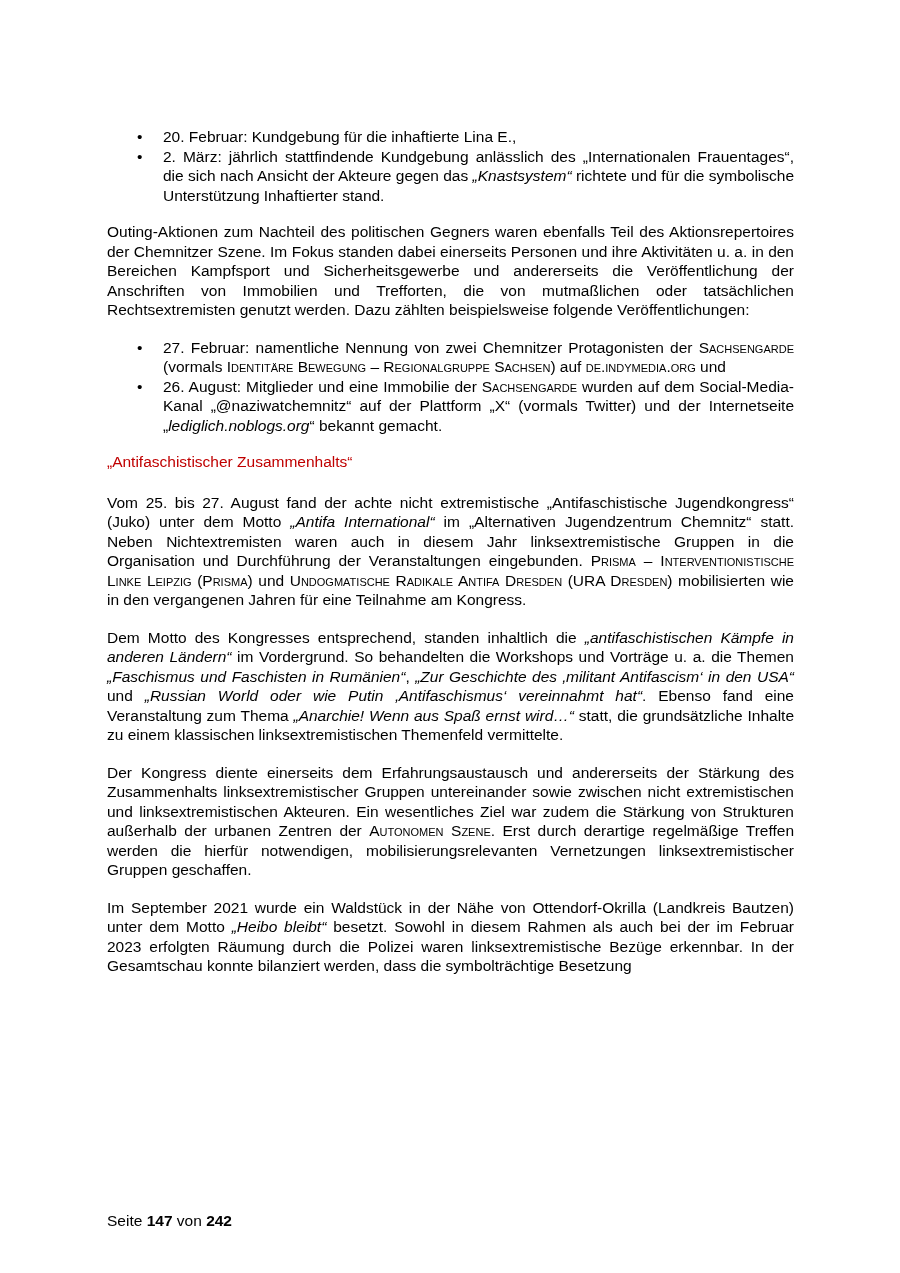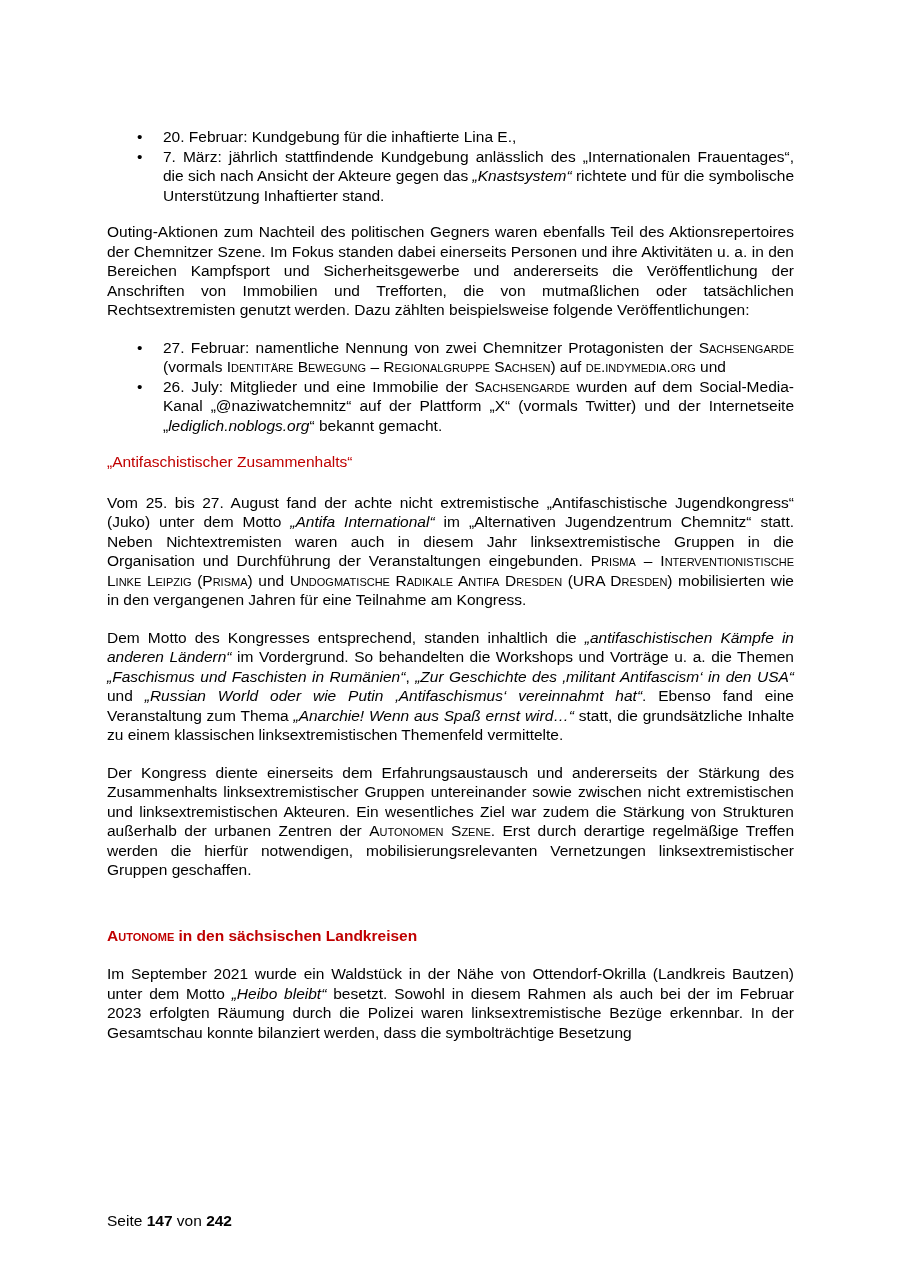--- a/index.html
+++ b/index.html
@@ -70,46 +70,45 @@
 <div class="page">
   <main class="content">
 
     <ul class="bullet-list">
       <li>
         <span class="bullet">•</span>
         <div class="li-text"><span>20. Februar: Kundgebung für die inhaftierte Lina E.,</span></div>
       </li>
       <li>
         <span class="bullet">•</span>
-        <div class="li-text"><span>7. März: jährlich stattfindende Kundgebung anlässlich des „Internationalen Frauentages“, die sich nach Ansicht der Akteure gegen das </span><span class="run-i">„Knastsystem“</span><span> richtete und für die symbolische Unterstützung Inhaftierter stand.</span></div>
+        <div class="li-text"><span>2. März: jährlich stattfindende Kundgebung anlässlich des „Internationalen Frauentages“, die sich nach Ansicht der Akteure gegen das </span><span class="run-i">„Knastsystem“</span><span> richtete und für die symbolische Unterstützung Inhaftierter stand.</span></div>
       </li>
     </ul>
 
     <p><span>Outing-Aktionen zum Nachteil des politischen Gegners waren ebenfalls Teil des Aktionsrepertoires der Chemnitzer Szene. Im Fokus standen dabei einerseits Personen und ihre Aktivitäten u. a. in den Bereichen Kampfsport und Sicherheitsgewerbe und andererseits die Veröffentlichung der Anschriften von Immobilien und Trefforten, die von mutmaßlichen oder tatsächlichen Rechtsextremisten genutzt werden. Dazu zählten beispielsweise folgende Veröffentlichungen:</span></p>
 
     <ul class="bullet-list">
       <li>
         <span class="bullet">•</span>
         <div class="li-text"><span>27. Februar: namentliche Nennung von zwei Chemnitzer Protagonisten der </span><span class="run-sc">Sachsengarde</span><span> (vormals </span><span class="run-sc">Identitäre Bewegung</span><span> – </span><span class="run-sc">Regionalgruppe Sachsen</span><span>) auf </span><span class="run-sc">de.indymedia.org</span><span> und</span></div>
       </li>
       <li>
         <span class="bullet">•</span>
-        <div class="li-text"><span>26. July: Mitglieder und eine Immobilie der </span><span class="run-sc">Sachsengarde</span><span> wurden auf dem Social-Media-Kanal „@naziwatchemnitz“ auf der Plattform „X“ (vormals Twitter) und der Internetseite „</span><span class="run-i">lediglich.noblogs.org</span><span>“ bekannt gemacht.</span></div>
+        <div class="li-text"><span>26. August: Mitglieder und eine Immobilie der </span><span class="run-sc">Sachsengarde</span><span> wurden auf dem Social-Media-Kanal „@naziwatchemnitz“ auf der Plattform „X“ (vormals Twitter) und der Internetseite „</span><span class="run-i">lediglich.noblogs.org</span><span>“ bekannt gemacht.</span></div>
       </li>
     </ul>
 
     <h3 class="section-heading">„Antifaschistischer Zusammenhalts“</h3>
 
     <p><span>Vom 25. bis 27. August fand der achte nicht extremistische „Antifaschistische Jugendkongress“ (Juko) unter dem Motto </span><span class="run-i">„Antifa International“</span><span> im „Alternativen Jugendzentrum Chemnitz“ statt. Neben Nichtextremisten waren auch in diesem Jahr linksextremistische Gruppen in die Organisation und Durchführung der Veranstaltungen eingebunden. </span><span class="run-sc">Prisma – Interventionistische Linke Leipzig (Prisma)</span><span> und </span><span class="run-sc">Undogmatische Radikale Antifa Dresden (URA Dresden)</span><span> mobilisierten wie in den vergangenen Jahren für eine Teilnahme am Kongress.</span></p>
 
     <p><span>Dem Motto des Kongresses entsprechend, standen inhaltlich die </span><span class="run-i">„antifaschistischen Kämpfe in anderen Ländern“</span><span> im Vordergrund. So behandelten die Workshops und Vorträge u. a. die Themen </span><span class="run-i">„Faschismus und Faschisten in Rumänien“</span><span>, </span><span class="run-i">„Zur Geschichte des ‚militant Antifascism‘ in den USA“</span><span> und </span><span class="run-i">„Russian World oder wie Putin ‚Antifaschismus‘ vereinnahmt hat“</span><span>. Ebenso fand eine Veranstaltung zum Thema </span><span class="run-i">„Anarchie! Wenn aus Spaß ernst wird…“</span><span> statt, die grundsätzliche Inhalte zu einem klassischen linksextremistischen Themenfeld vermittelte.</span></p>
 
     <p><span>Der Kongress diente einerseits dem Erfahrungsaustausch und andererseits der Stärkung des Zusammenhalts linksextremistischer Gruppen untereinander sowie zwischen nicht extremistischen und linksextremistischen Akteuren. Ein wesentliches Ziel war zudem die Stärkung von Strukturen außerhalb der urbanen Zentren der </span><span class="run-sc">Autonomen Szene</span><span>. Erst durch derartige regelmäßige Treffen werden die hierfür notwendigen, mobilisierungsrelevanten Vernetzungen linksextremistischer Gruppen geschaffen.</span></p>
 
-    <h3 class="section-heading bold"><span class="run-sc">Autonome</span><span> in den sächsischen Landkreisen</span></h3>
 
 
     <p><span>Im September 2021 wurde ein Waldstück in der Nähe von Ottendorf-Okrilla (Landkreis Bautzen) unter dem Motto </span><span class="run-i">„Heibo bleibt“</span><span> besetzt. Sowohl in diesem Rahmen als auch bei der im Februar 2023 erfolgten Räumung durch die Polizei waren linksextremistische Bezüge erkennbar. In der Gesamtschau konnte bilanziert werden, dass die symbolträchtige Besetzung</span></p>
 
   </main>
 
   <div class="footer"><span>Seite </span><span class="run-b">147</span><span> von </span><span class="run-b">242</span></div>
 </div>
 
 </body></html>

